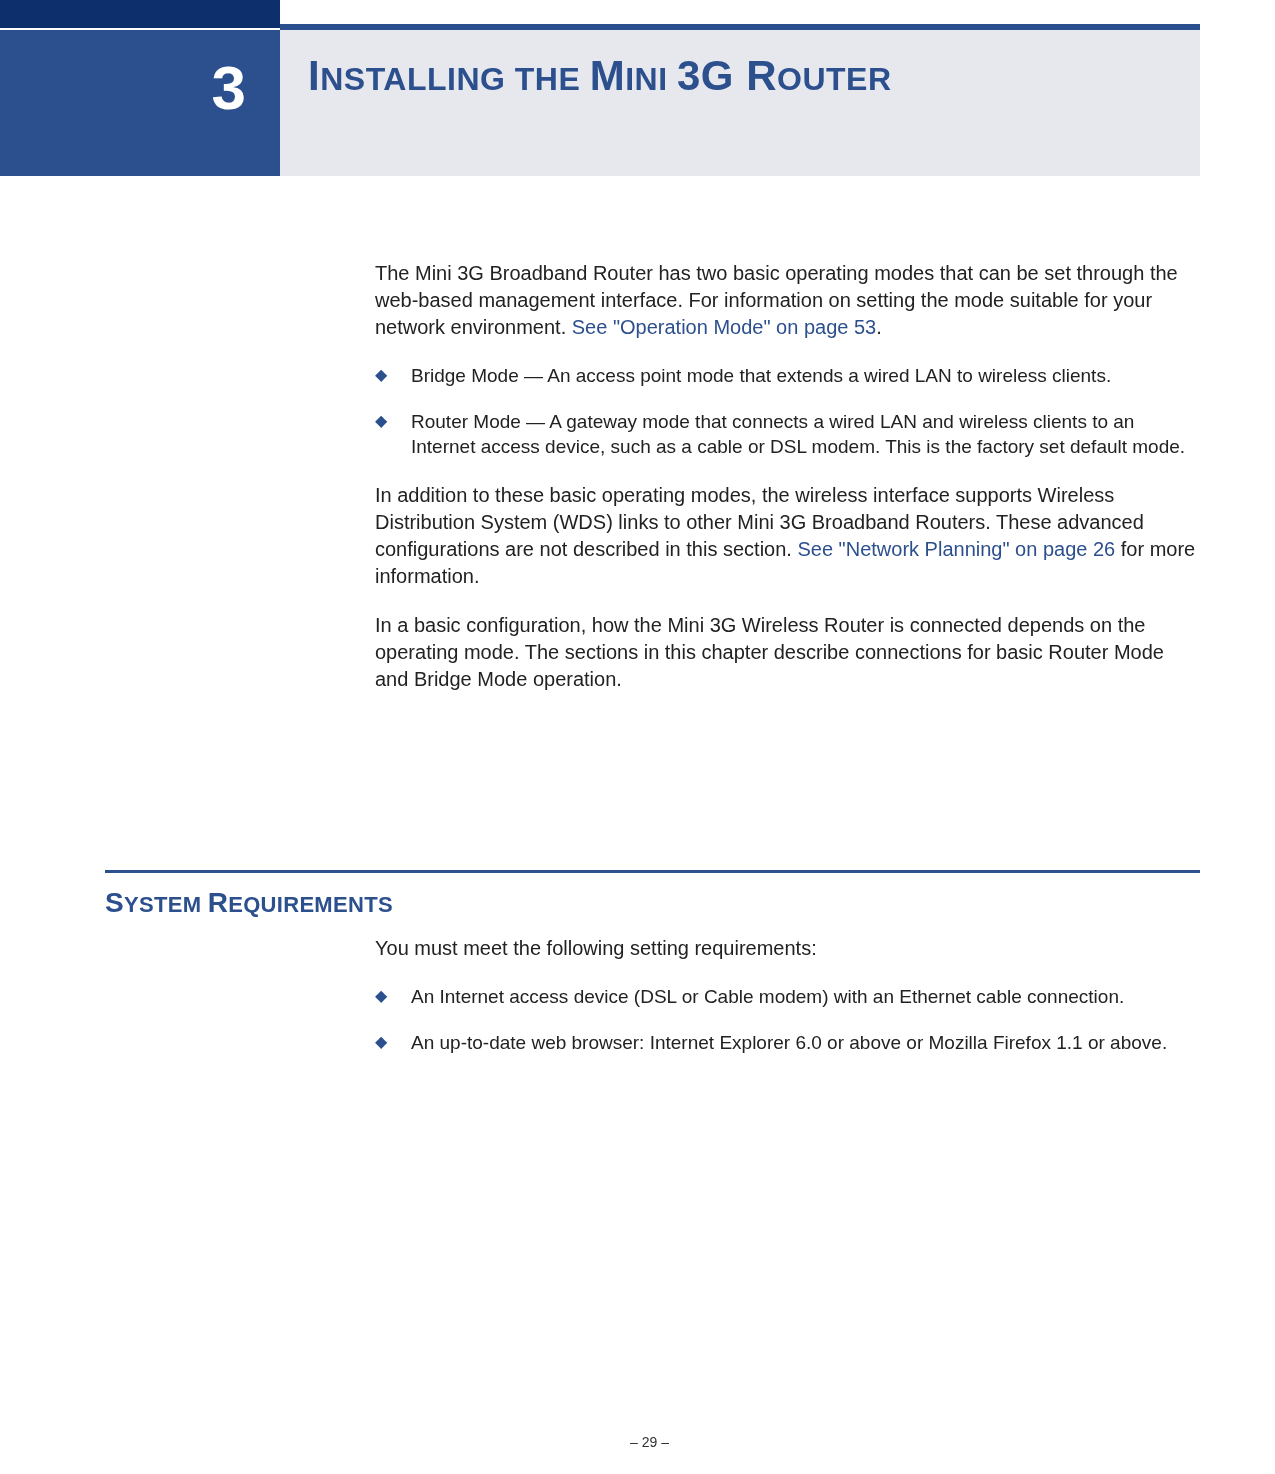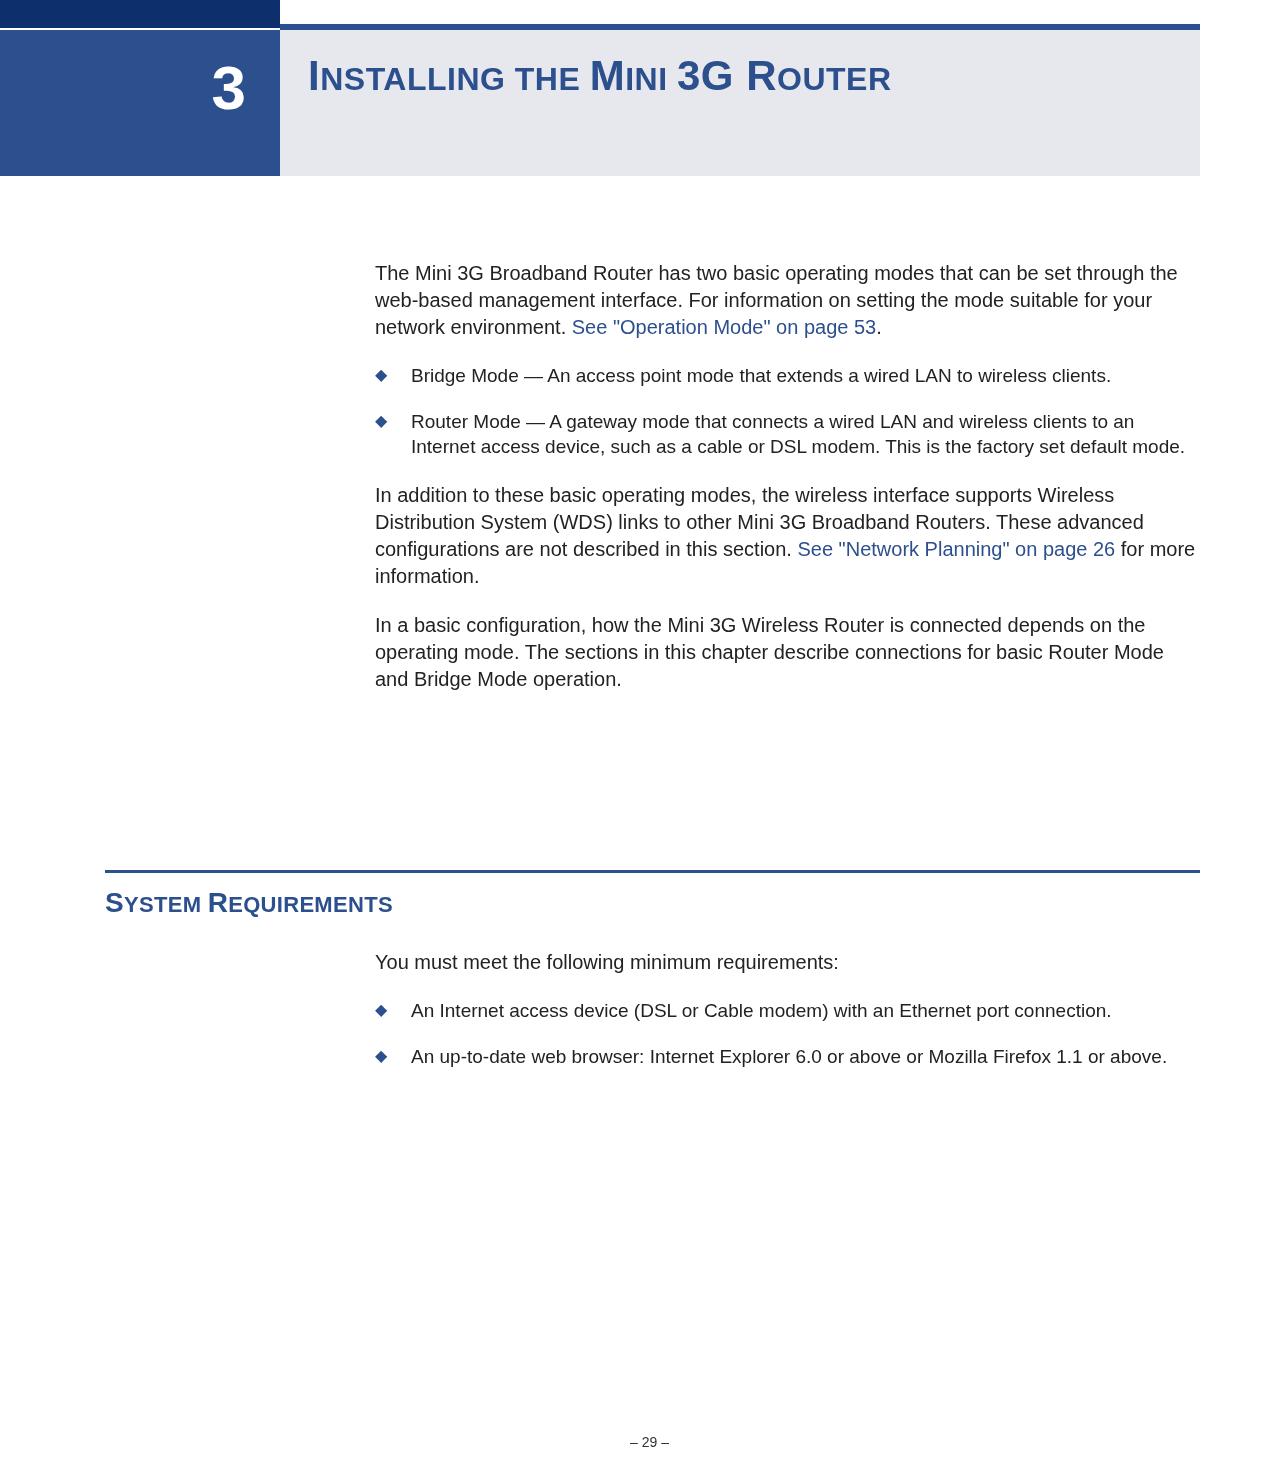--- a/index.html
+++ b/index.html
@@ -104,21 +104,21 @@
     border-top: 3px solid #2c4f8e;
     margin-bottom: 14px;
   }
   .section-heading {
     font-family: Verdana, Geneva, sans-serif;
     font-weight: bold;
     color: #2c4f8e;
     font-size: 22px;
     font-variant: small-caps;
     letter-spacing: 0.3px;
-    margin-bottom: 30px;
+    margin-bottom: 16px;
   }
   .section-heading .big { font-size: 28px; }
   .section-body {
     margin-left: 270px;
   }
   .footer {
     position: absolute;
     bottom: 24px;
     left: 0; right: 0;
     text-align: center;
@@ -159,23 +159,23 @@
 
   <p class="para">In a basic configuration, how the Mini 3G Wireless Router is connected depends on the operating mode. The sections in this chapter describe connections for basic Router Mode and Bridge Mode operation.</p>
 </div>
 
 <div class="section-area">
   <hr class="section-rule">
   <div class="section-heading">
     <span class="big">S</span>YSTEM <span class="big">R</span>EQUIREMENTS
   </div>
   <div class="section-body">
-    <p class="para">You must meet the following minimum requirements:</p>
+    <p class="para">You must meet the following setting requirements:</p>
     <ul class="bullets">
-      <li>An Internet access device (DSL or Cable modem) with an Ethernet port connection.</li>
+      <li>An Internet access device (DSL or Cable modem) with an Ethernet cable connection.</li>
       <li>An up-to-date web browser: Internet Explorer 6.0 or above or Mozilla Firefox 1.1 or above.</li>
     </ul>
   </div>
 </div>
 
 <div class="footer">
   <span>– 29 –</span>
 </div>
 
 </body></html>

